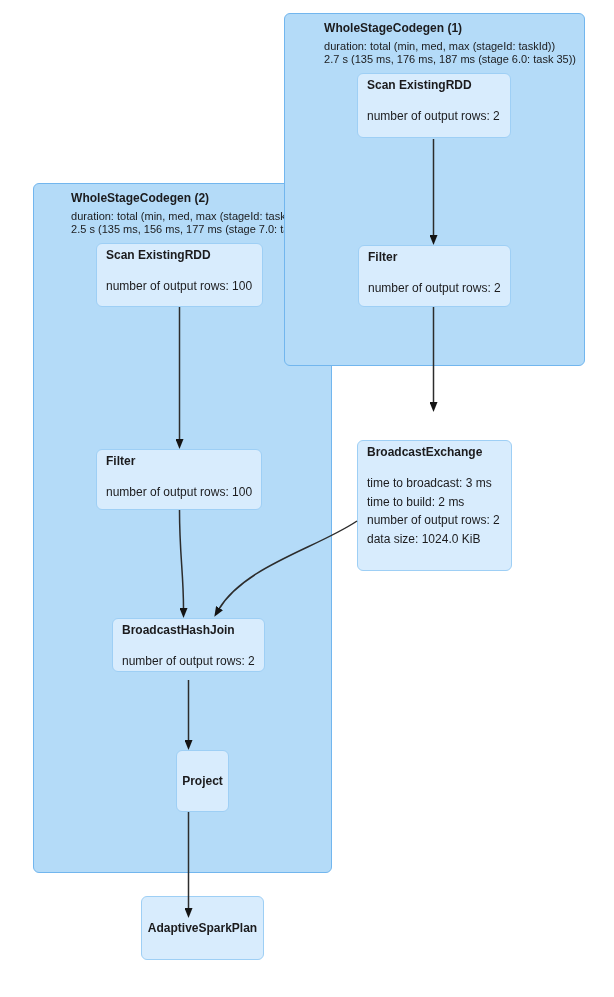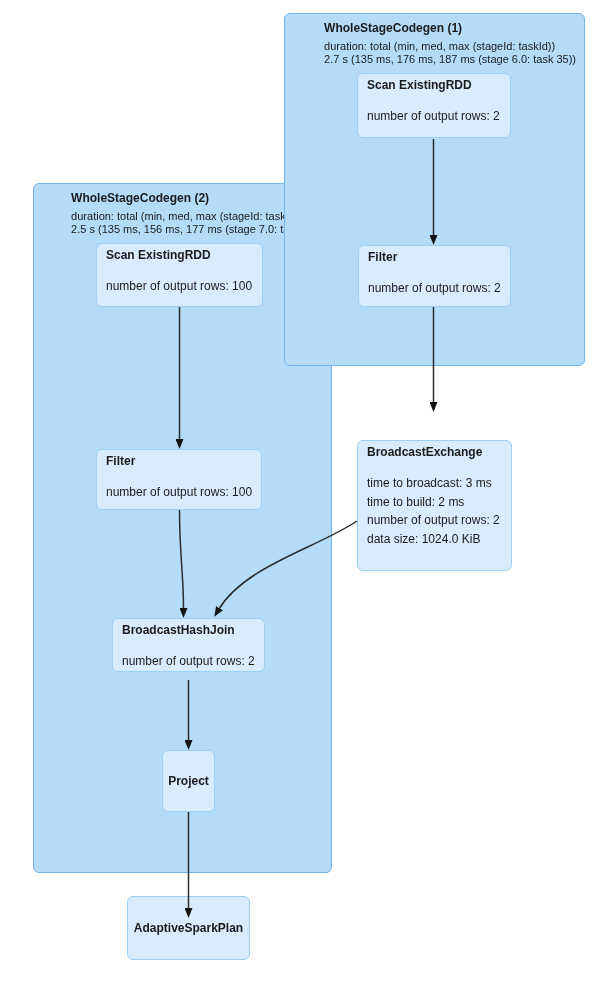--- a/index.html
+++ b/index.html
@@ -66,20 +66,21 @@
   }
   .node-metric {
     line-height: 18.5px;
     white-space: nowrap;
   }
   .node--center {
     display: flex;
     align-items: center;
     justify-content: center;
     padding: 0;
+    margin-left: 14px;
   }
   .node--center .node-title { margin-bottom: 0; }
   .node-scan-1   { left: 357px; top: 73px;  width: 154px; height: 65px; }
   .node-filter-1 { left: 358px; top: 245px; width: 153px; height: 62px; }
   .node-bex      { left: 357px; top: 412px; width: 155px; height: 131px; margin-top: 28px; }
   .node-scan-2   { left: 96px;  top: 243px; width: 167px; height: 64px; }
   .node-filter-2 { left: 96px;  top: 449px; width: 166px; height: 61px; }
   .node-bhj      { left: 112px; top: 618px; width: 153px; height: 54px; }
   .node-project  { left: 162px; top: 750px; width: 53px;  height: 62px; }
   .node-asp      { left: 127px; top: 896px; width: 123px; height: 64px; }

